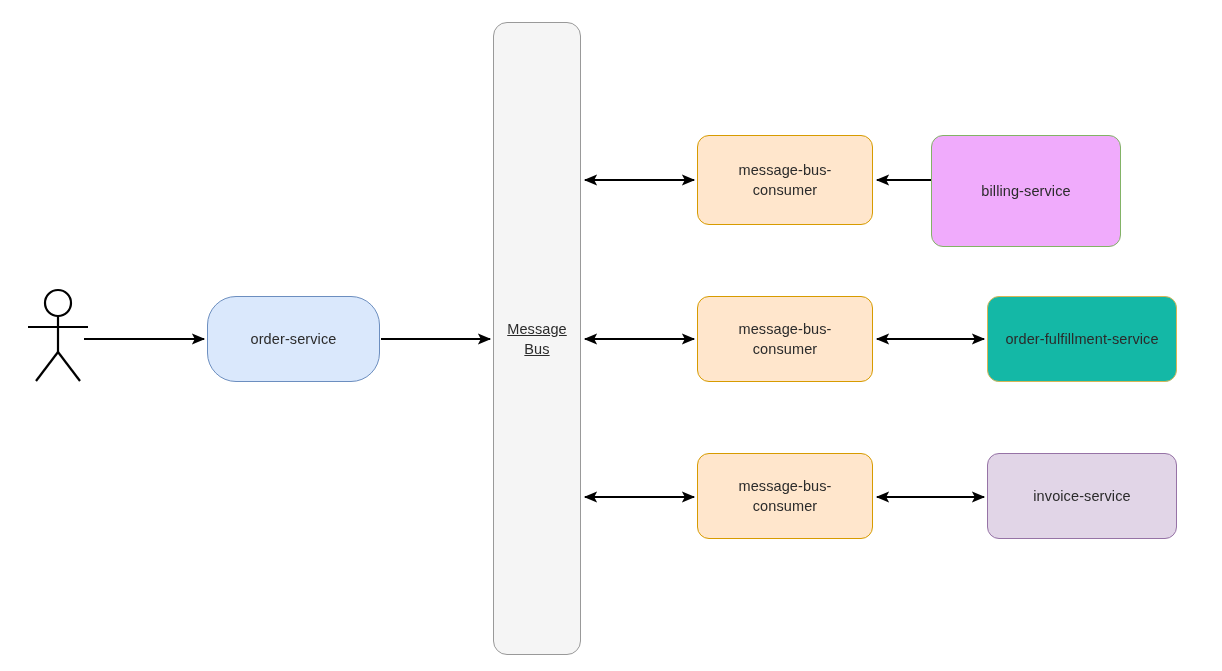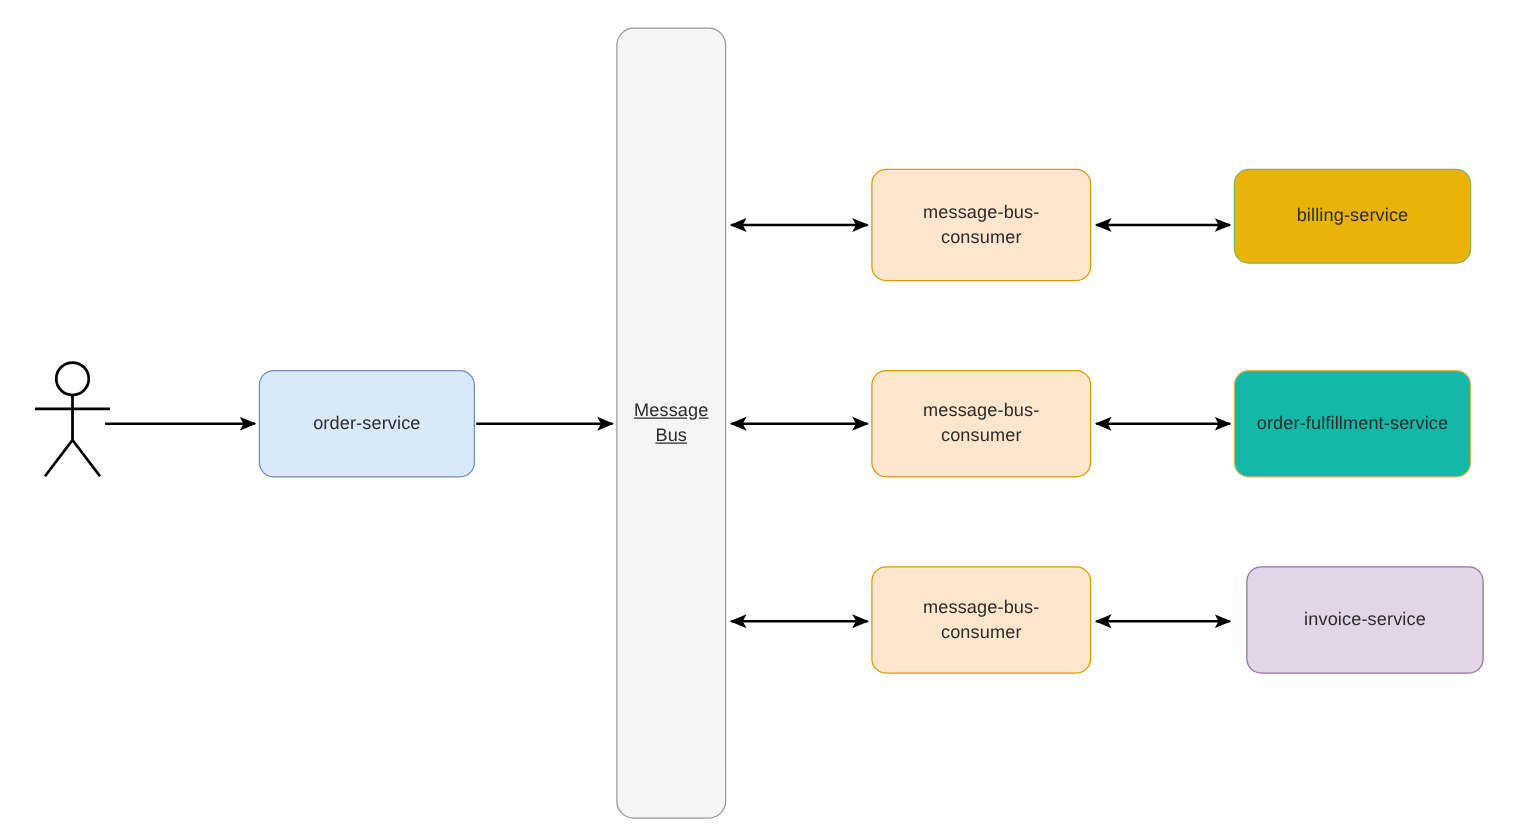--- a/index.html
+++ b/index.html
@@ -86,21 +86,21 @@
 
     <line x1="585" y1="339" x2="694" y2="339" stroke="#000000" stroke-width="2" marker-start="url(#arrow-start)" marker-end="url(#arrow-end)"></line>
 
     <line x1="877" y1="339" x2="984" y2="339" stroke="#000000" stroke-width="2" marker-start="url(#arrow-start)" marker-end="url(#arrow-end)"></line>
 
     <line x1="585" y1="497" x2="694" y2="497" stroke="#000000" stroke-width="2" marker-start="url(#arrow-start)" marker-end="url(#arrow-end)"></line>
 
     <line x1="877" y1="497" x2="984" y2="497" stroke="#000000" stroke-width="2" marker-start="url(#arrow-start)" marker-end="url(#arrow-end)"></line>
   </svg>
 
-  <div class="node" id="n-order-service" style="left: 207px; top: 296px; width: 173px; height: 86px; background: rgb(218, 232, 252); border-color: rgb(108, 142, 191);">
+  <div class="node" id="n-order-service" style="left: 207px; top: 296px; width: 173px; height: 86px; background: rgb(218, 232, 252); border-color: rgb(108, 142, 191); border-radius: 29px;">
     <span class="node-label">order-service</span>
   </div>
 
   <div class="node node-bus" id="n-message-bus" style="left: 493px; top: 22px; width: 88px; height: 633px; background: rgb(245, 245, 245); border-color: rgb(153, 153, 153); text-decoration: underline;">
     <span class="node-label">Message
 Bus</span>
   </div>
 
   <div class="node" id="n-consumer-top" style="left: 697px; top: 135px; width: 176px; height: 90px; background: rgb(255, 230, 204); border-color: rgb(215, 155, 0);">
     <span class="node-label">message-bus-
@@ -110,25 +110,25 @@
   <div class="node" id="n-consumer-middle" style="left: 697px; top: 296px; width: 176px; height: 86px; background: rgb(255, 230, 204); border-color: rgb(215, 155, 0);">
     <span class="node-label">message-bus-
 consumer</span>
   </div>
 
   <div class="node" id="n-consumer-bottom" style="left: 697px; top: 453px; width: 176px; height: 86px; background: rgb(255, 230, 204); border-color: rgb(215, 155, 0);">
     <span class="node-label">message-bus-
 consumer</span>
   </div>
 
-  <div class="node" id="n-billing-service" style="left: 987px; top: 135px; width: 190px; height: 76px; background: #eab308; border-color: rgb(130, 179, 102);">
+  <div class="node" id="n-billing-service" style="left: 931px; top: 135px; width: 190px; height: 112px; background: #f0abfc; border-color: rgb(130, 179, 102);">
     <span class="node-label">billing-service</span>
   </div>
 
   <div class="node" id="n-order-fulfillment-service" style="left: 987px; top: 296px; width: 190px; height: 86px; background: #14b8a6; border-color: rgb(214, 182, 86);">
     <span class="node-label">order-fulfillment-service</span>
   </div>
 
-  <div class="node" id="n-invoice-service" style="left: 987px; top: 453px; width: 190px; height: 86px; background: rgb(225, 213, 231); border-color: rgb(150, 115, 166); margin-left: 10px;">
+  <div class="node" id="n-invoice-service" style="left: 987px; top: 453px; width: 190px; height: 86px; background: rgb(225, 213, 231); border-color: rgb(150, 115, 166);">
     <span class="node-label">invoice-service</span>
   </div>
 
 </div>
 
 </body></html>

